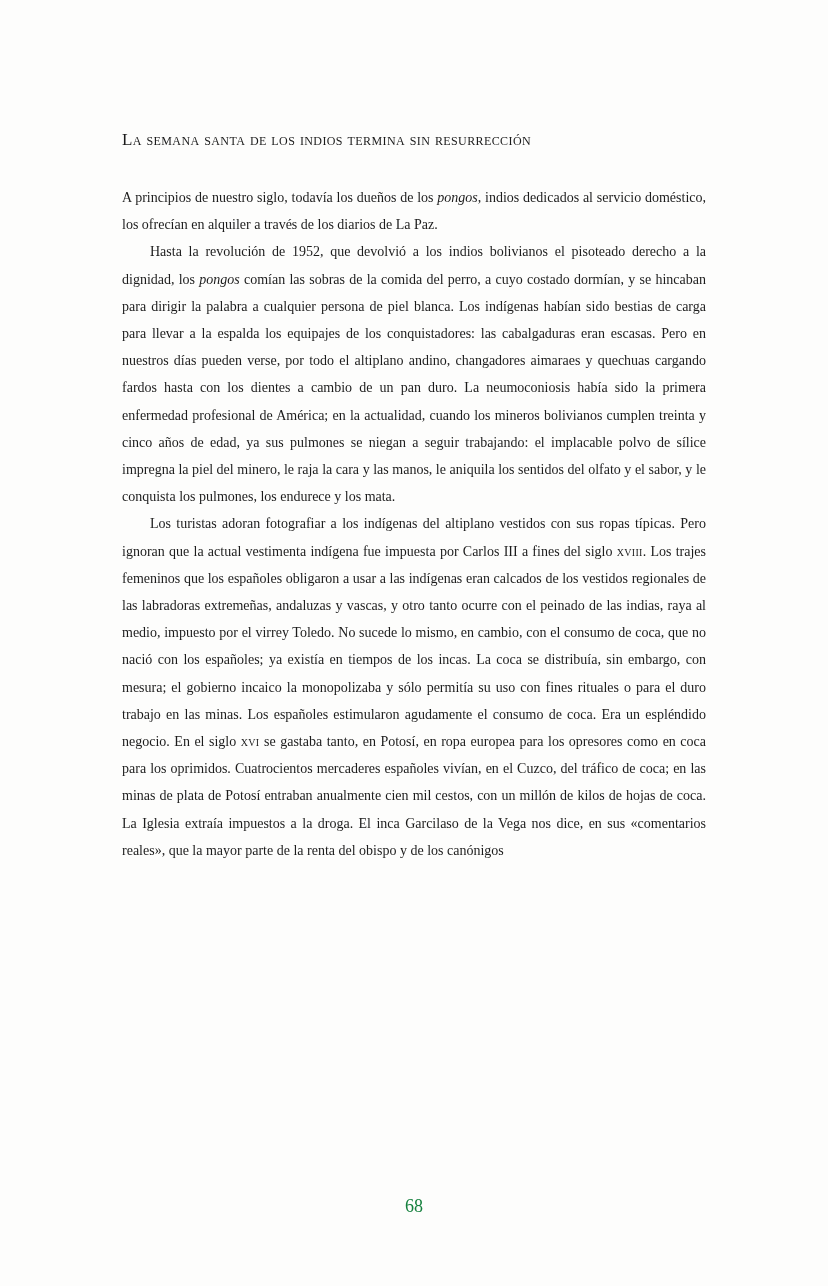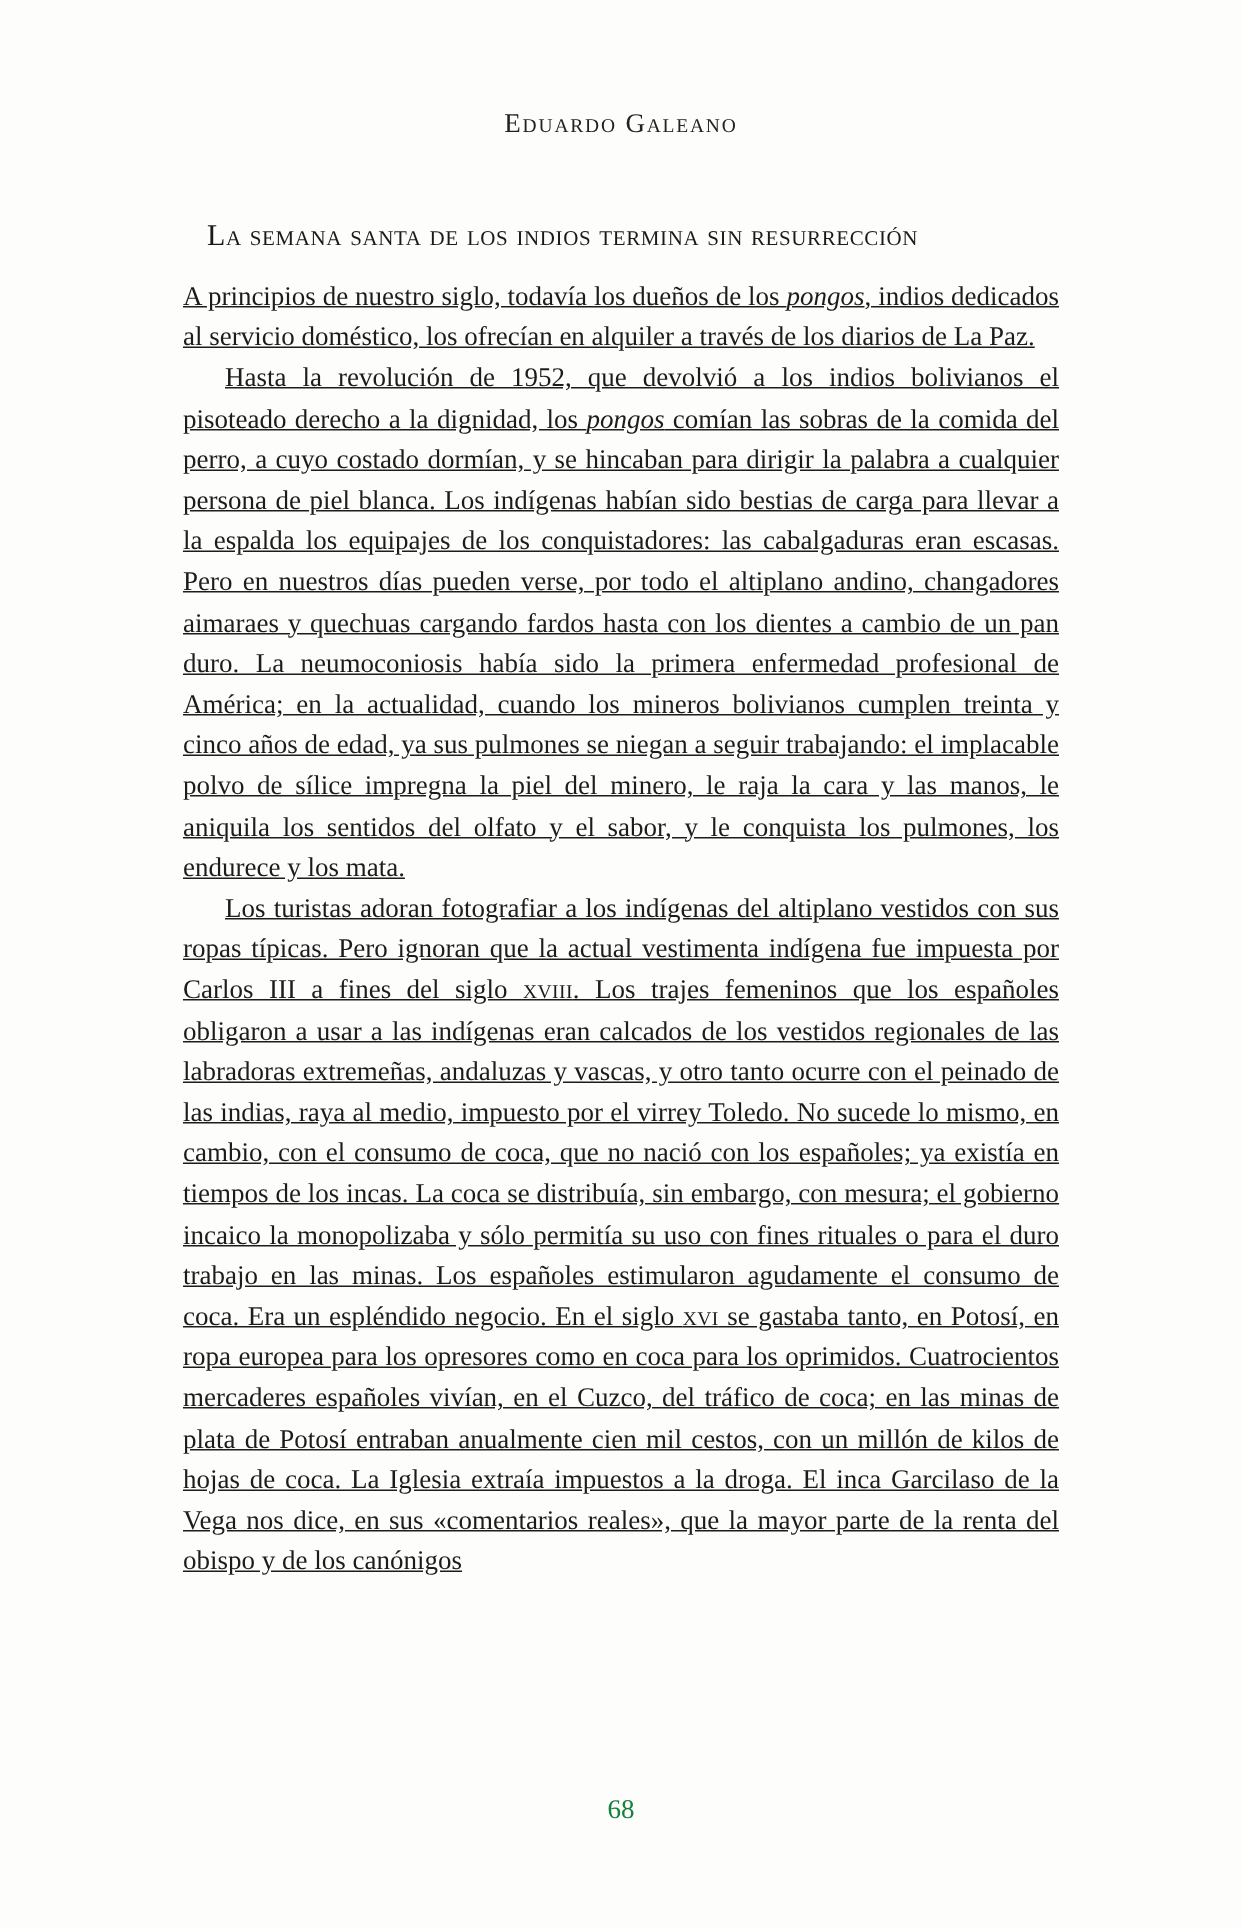--- a/index.html
+++ b/index.html
@@ -26,37 +26,36 @@
     font-variant: small-caps;
     font-size: 18px;
     letter-spacing: 1.2px;
     color: #222;
   }
   .section-title {
     position: absolute;
     top: 130px;
     left: 122px;
     width: 584px;
-    margin: 16px;
+    margin: 0;
     font-weight: normal;
     font-variant: small-caps;
-    font-size: 20px;
+    font-size: 17px;
     letter-spacing: 0.4px;
     color: #1a1a1a;
   }
   .body-text {
     position: absolute;
     top: 184px;
     left: 122px;
     width: 584px;
-    font-size: 18px;
+    font-size: 14px;
     line-height: 27.2px;
     text-align: justify;
     hyphens: auto;
-    text-decoration: underline;
     -webkit-hyphens: auto;
   }
   .body-text p {
     margin: 0;
     padding: 0;
   }
   .body-text p.indent {
     text-indent: 28px;
   }
   .italic {
@@ -73,21 +72,20 @@
     width: 100%;
     text-align: center;
     font-size: 18px;
     color: #15803d;
   }
 </style>
 </head>
 <body>
 
 <div class="page">
-  <div class="running-header">Eduardo Galeano</div>
 
   <h1 class="section-title">La semana santa de los indios termina sin resurrección</h1>
 
   <div class="body-text">
       <p><span>A principios de nuestro siglo, todavía los dueños de los </span><span class="italic">pongos</span><span>, indios dedicados al servicio doméstico, los ofrecían en alquiler a través de los diarios de La Paz.</span></p>
       <p class="indent"><span>Hasta la revolución de 1952, que devolvió a los indios bolivianos el pisoteado derecho a la dignidad, los </span><span class="italic">pongos</span><span> comían las sobras de la comida del perro, a cuyo costado dormían, y se hincaban para dirigir la palabra a cualquier persona de piel blanca. Los indígenas habían sido bestias de carga para llevar a la espalda los equipajes de los conquistadores: las cabalgaduras eran escasas. Pero en nuestros días pueden verse, por todo el altiplano andino, changadores aimaraes y quechuas cargando fardos hasta con los dientes a cambio de un pan duro. La neumoconiosis había sido la primera enfermedad profesional de América; en la actualidad, cuando los mineros bolivianos cumplen treinta y cinco años de edad, ya sus pulmones se niegan a seguir trabajando: el implacable polvo de sílice impregna la piel del minero, le raja la cara y las manos, le aniquila los sentidos del olfato y el sabor, y le conquista los pulmones, los endurece y los mata.</span></p>
       <p class="indent"><span>Los turistas adoran fotografiar a los indígenas del altiplano vestidos con sus ropas típicas. Pero ignoran que la actual vestimenta indígena fue impuesta por Carlos III a fines del siglo </span><span class="smallcaps">xviii</span><span>. Los trajes femeninos que los españoles obligaron a usar a las indígenas eran calcados de los vestidos regionales de las labradoras extremeñas, andaluzas y vascas, y otro tanto ocurre con el peinado de las indias, raya al medio, impuesto por el virrey Toledo. No sucede lo mismo, en cambio, con el consumo de coca, que no nació con los españoles; ya existía en tiempos de los incas. La coca se distribuía, sin embargo, con mesura; el gobierno incaico la monopolizaba y sólo permitía su uso con fines rituales o para el duro trabajo en las minas. Los españoles estimularon agudamente el consumo de coca. Era un espléndido negocio. En el siglo </span><span class="smallcaps">xvi</span><span> se gastaba tanto, en Potosí, en ropa europea para los opresores como en coca para los oprimidos. Cuatrocientos mercaderes españoles vivían, en el Cuzco, del tráfico de coca; en las minas de plata de Potosí entraban anualmente cien mil cestos, con un millón de kilos de hojas de coca. La Iglesia extraía impuestos a la droga. El inca Garcilaso de la Vega nos dice, en sus «comentarios reales», que la mayor parte de la renta del obispo y de los canónigos</span></p>
     </div>
 
   <div class="page-number">68</div>

